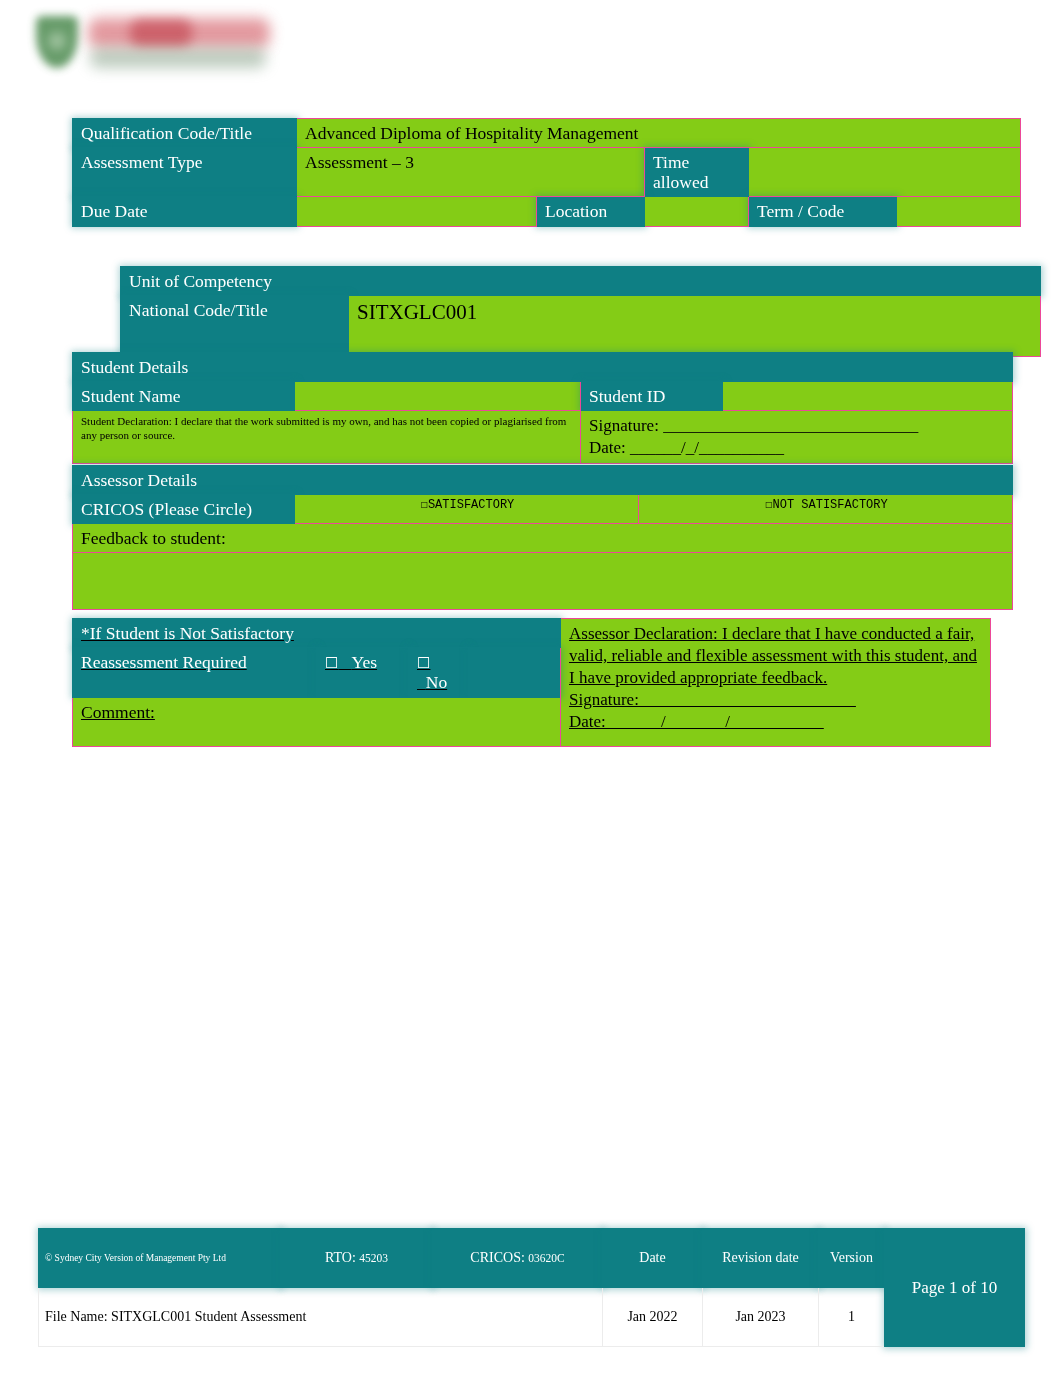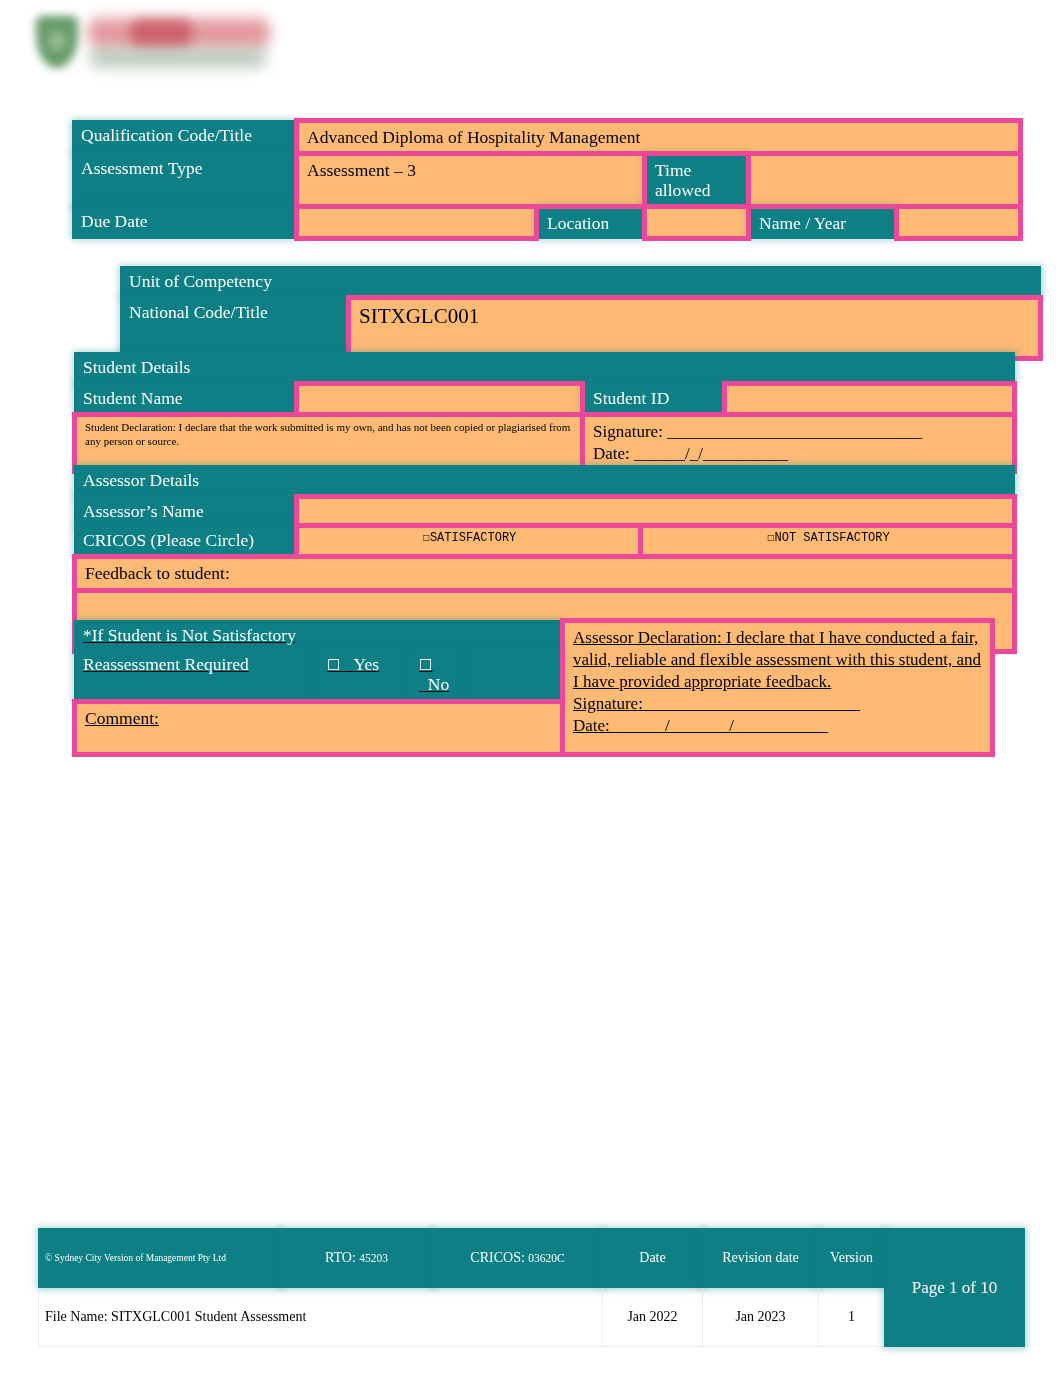--- a/index.html
+++ b/index.html
@@ -89,22 +89,22 @@
   .tbl {
     position: absolute;
     border-collapse: collapse;
     table-layout: fixed;
     font-size: 17.5px;
     line-height: 1.15;
   }
   .tbl td {
     padding: 4px 6px 4px 8px;
     vertical-align: top;
-    background: #fdba74;
-    border: 5px solid #ec4899;
+    background: #84cc16;
+    border: 1px solid #ec4899;
   }
   td.teal {
     background: #0e7f84;
     color: #ffffff;
     border: 1px solid #0e7f84;
   }
 
   
   td.teal {
     box-shadow: 0 0 7px 2px rgba(14,127,132,.35);
@@ -200,21 +200,21 @@
         <td class="teal">Assessment Type</td>
         <td colspan="2">Assessment – 3</td>
         <td class="teal">Time allowed</td>
         <td colspan="2"></td>
       </tr>
       <tr>
         <td class="teal">Due Date</td>
         <td></td>
         <td class="teal">Location</td>
         <td></td>
-        <td class="teal">Name / Year</td>
+        <td class="teal">Term / Code</td>
         <td></td>
       </tr>
     </tbody>
   </table>
 
   <table class="tbl" id="t-unit">
     <colgroup>
       <col style="width:228px">
       <col style="width:692px">
     </colgroup>
@@ -258,24 +258,20 @@
 
   <table class="tbl" id="t-assessor">
     <colgroup>
       <col style="width:222px">
       <col style="width:344px">
       <col style="width:374px">
     </colgroup>
     <tbody>
       <tr>
         <td class="teal" colspan="3">Assessor Details</td>
-      </tr>
-      <tr>
-        <td class="teal">Assessor’s Name</td>
-        <td colspan="2"></td>
       </tr>
       <tr>
         <td class="teal">CRICOS (Please Circle)</td>
         <td class="center result-opt">☐SATISFACTORY</td>
         <td class="center result-opt">☐NOT SATISFACTORY</td>
       </tr>
       <tr>
         <td colspan="3">Feedback to student:</td>
       </tr>
       <tr>

